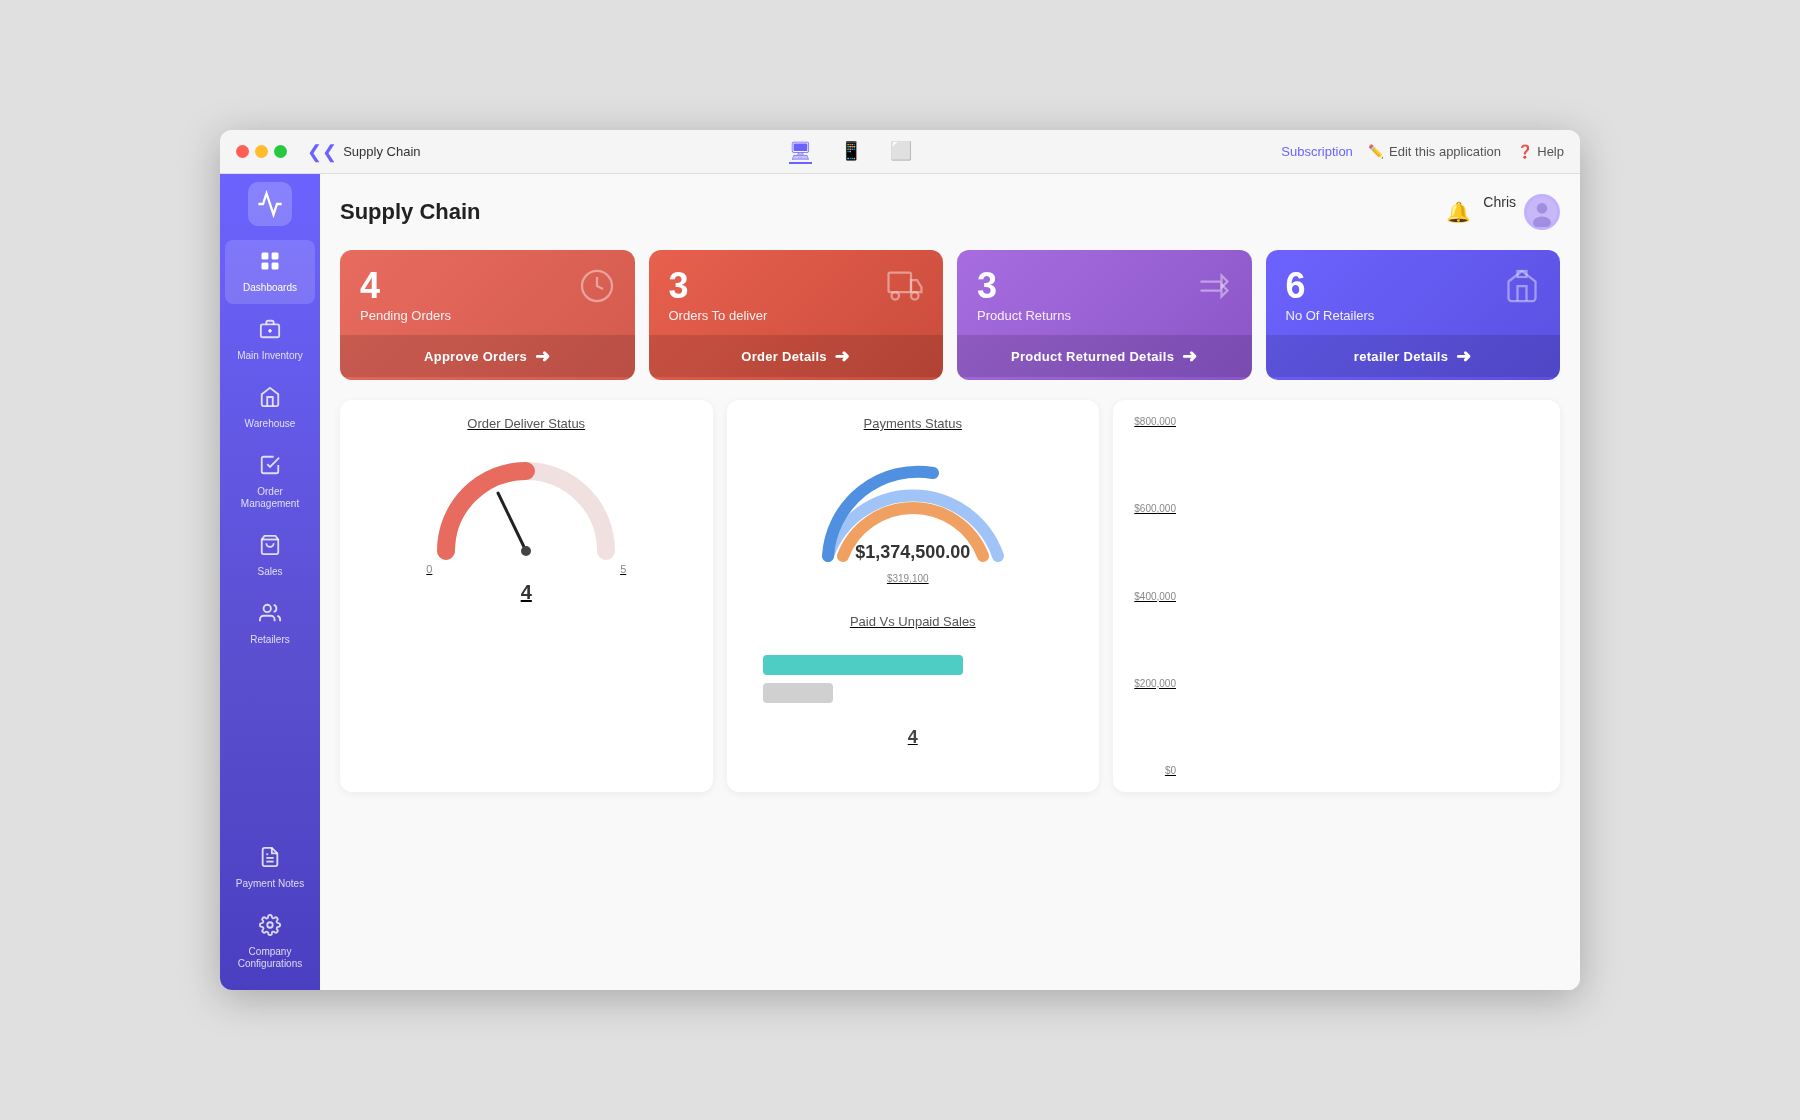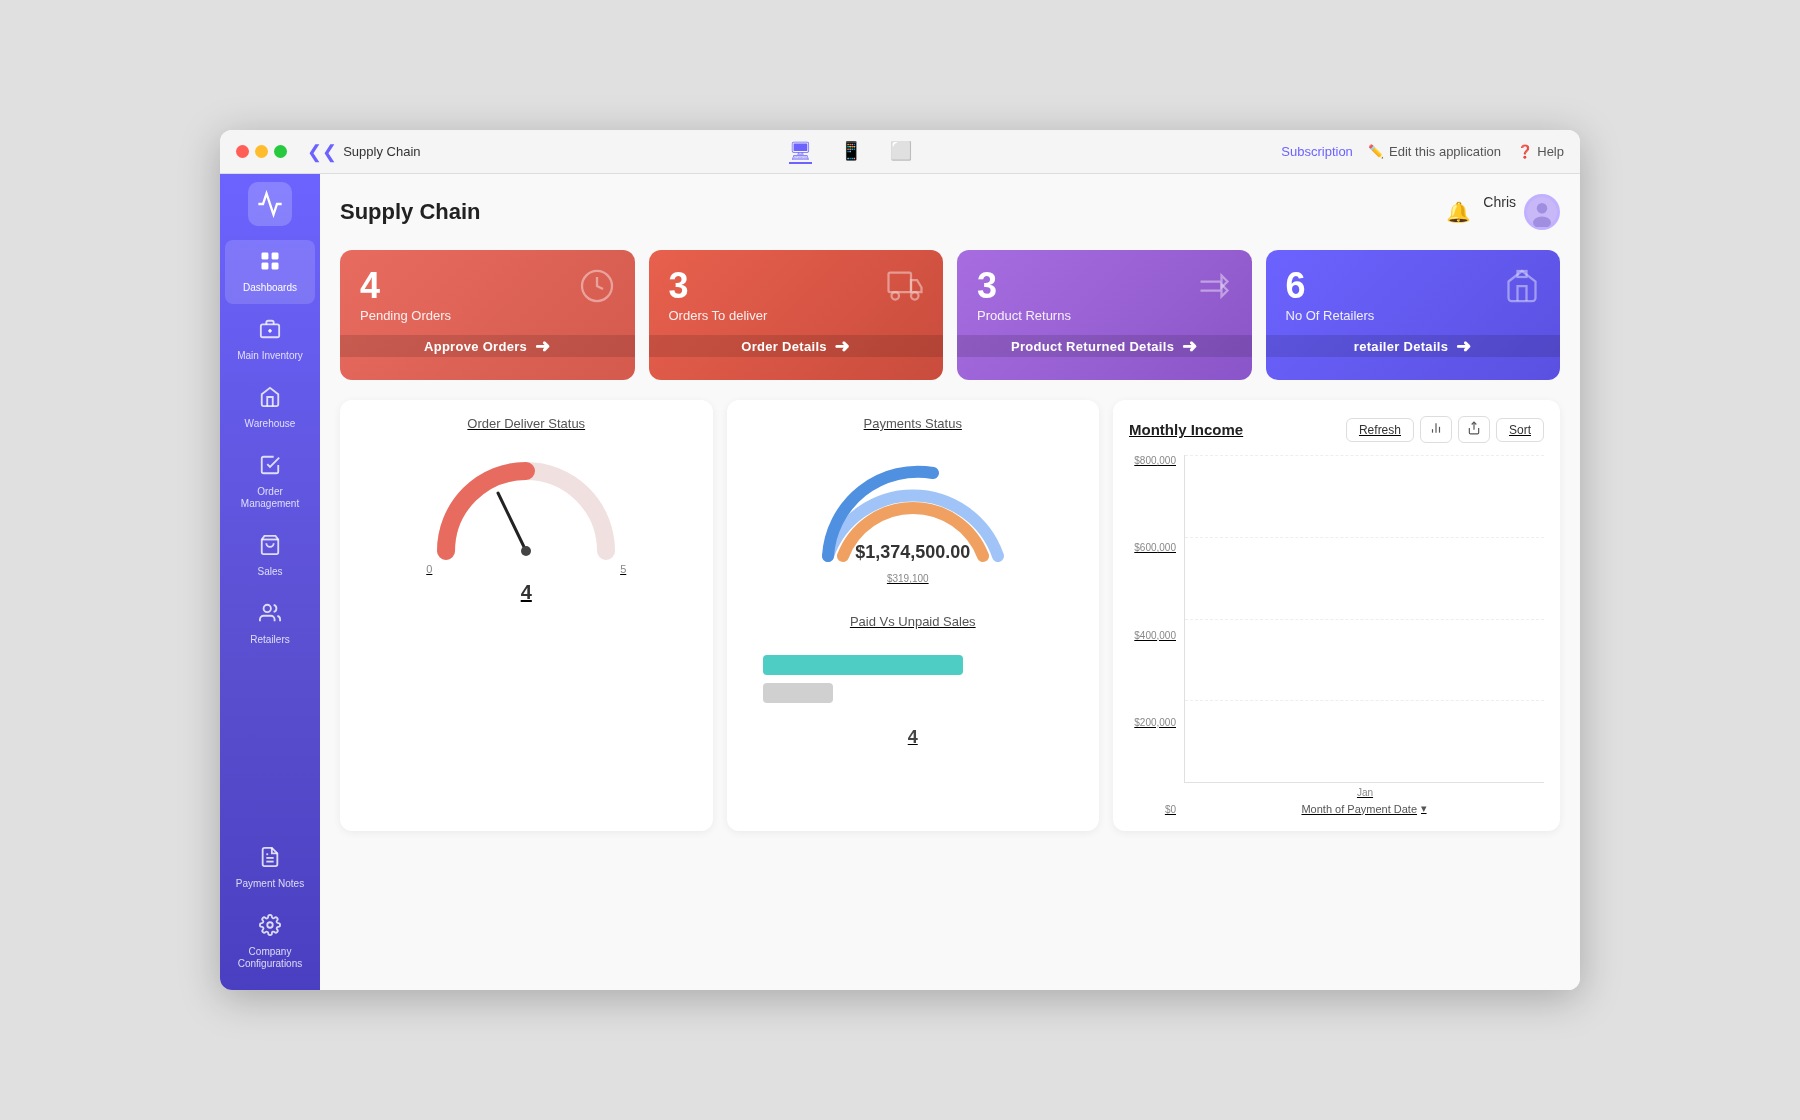--- a/index.html
+++ b/index.html
@@ -186,20 +186,21 @@
       font-weight: 700;
       line-height: 1;
     }
     .kpi-icon { font-size: 28px; opacity: 0.7; }
     .kpi-label { font-size: 13px; opacity: 0.9; margin-top: 4px; }
     .kpi-action {
       display: flex;
       align-items: center;
       justify-content: center;
       gap: 8px;
+      padding: 10px;
       margin: 12px -20px 0;
       background: rgba(0,0,0,0.12);
       font-size: 13px;
       font-weight: 600;
       cursor: pointer;
       letter-spacing: 0.3px;
     }
     .kpi-action-arrow { font-size: 18px; }
 
     .kpi-pending { background: linear-gradient(135deg, #e86b5f 0%, #d45a4e 100%); }
@@ -667,71 +668,30 @@
               </div>
               <div class="bar-row">
                 <div class="bar-fill bar-gray" style="width:70px;"></div>
               </div>
             </div>
             <div class="bar-count">4</div>
           </div>
         </div>
 
         <div class="chart-card">
-          <div class="monthly-income-header">
-            <span class="monthly-income-title">Monthly Income</span>
-            <div class="income-actions">
-              <button class="income-btn">Refresh</button>
-              <button class="income-icon-btn">
-                <svg width="14" height="14" viewBox="0 0 24 24" fill="none" stroke="#555" stroke-width="2">
-                  <line x1="18" y1="20" x2="18" y2="10"></line>
-                  <line x1="12" y1="20" x2="12" y2="4"></line>
-                  <line x1="6" y1="20" x2="6" y2="14"></line>
-                </svg>
-              </button>
-              <button class="income-icon-btn">
-                <svg width="14" height="14" viewBox="0 0 24 24" fill="none" stroke="#555" stroke-width="2">
-                  <path d="M4 12v8a2 2 0 0 0 2 2h12a2 2 0 0 0 2-2v-8"></path>
-                  <polyline points="16 6 12 2 8 6"></polyline>
-                  <line x1="12" y1="2" x2="12" y2="15"></line>
-                </svg>
-              </button>
-              <button class="income-btn">Sort</button>
-            </div>
-          </div>
 
           <div class="bar-chart-area">
             <div class="bar-chart-inner">
               <div class="y-axis-labels">
                 <span>$800,000</span>
                 <span>$600,000</span>
                 <span>$400,000</span>
                 <span>$200,000</span>
                 <span>$0</span>
               </div>
-              <div style="flex:1; display:flex; flex-direction:column;">
-                <div class="bar-chart-plot">
-                  <div class="grid-lines">
-                    <div class="grid-line" style="top:0%;"></div>
-                    <div class="grid-line" style="top:25%;"></div>
-                    <div class="grid-line" style="top:50%;"></div>
-                    <div class="grid-line" style="top:75%;"></div>
-                  </div>
-                  <div class="bars-group">
-                    <div class="monthly-bar" style="height:88%;"></div>
-                  </div>
-                </div>
-                <div style="display:flex; padding-left:2px; margin-top:4px;">
-                  <span style="flex:1; text-align:center; font-size:10px; color:#888;">Jan</span>
-                </div>
-                <div class="x-axis-main">
-                  <span>Month of Payment Date</span>
-                  <span>▾</span>
-                </div>
-              </div>
             </div>
           </div>
 
         </div>
       </div>
 
     </div>
   </div>
 </div>
 

